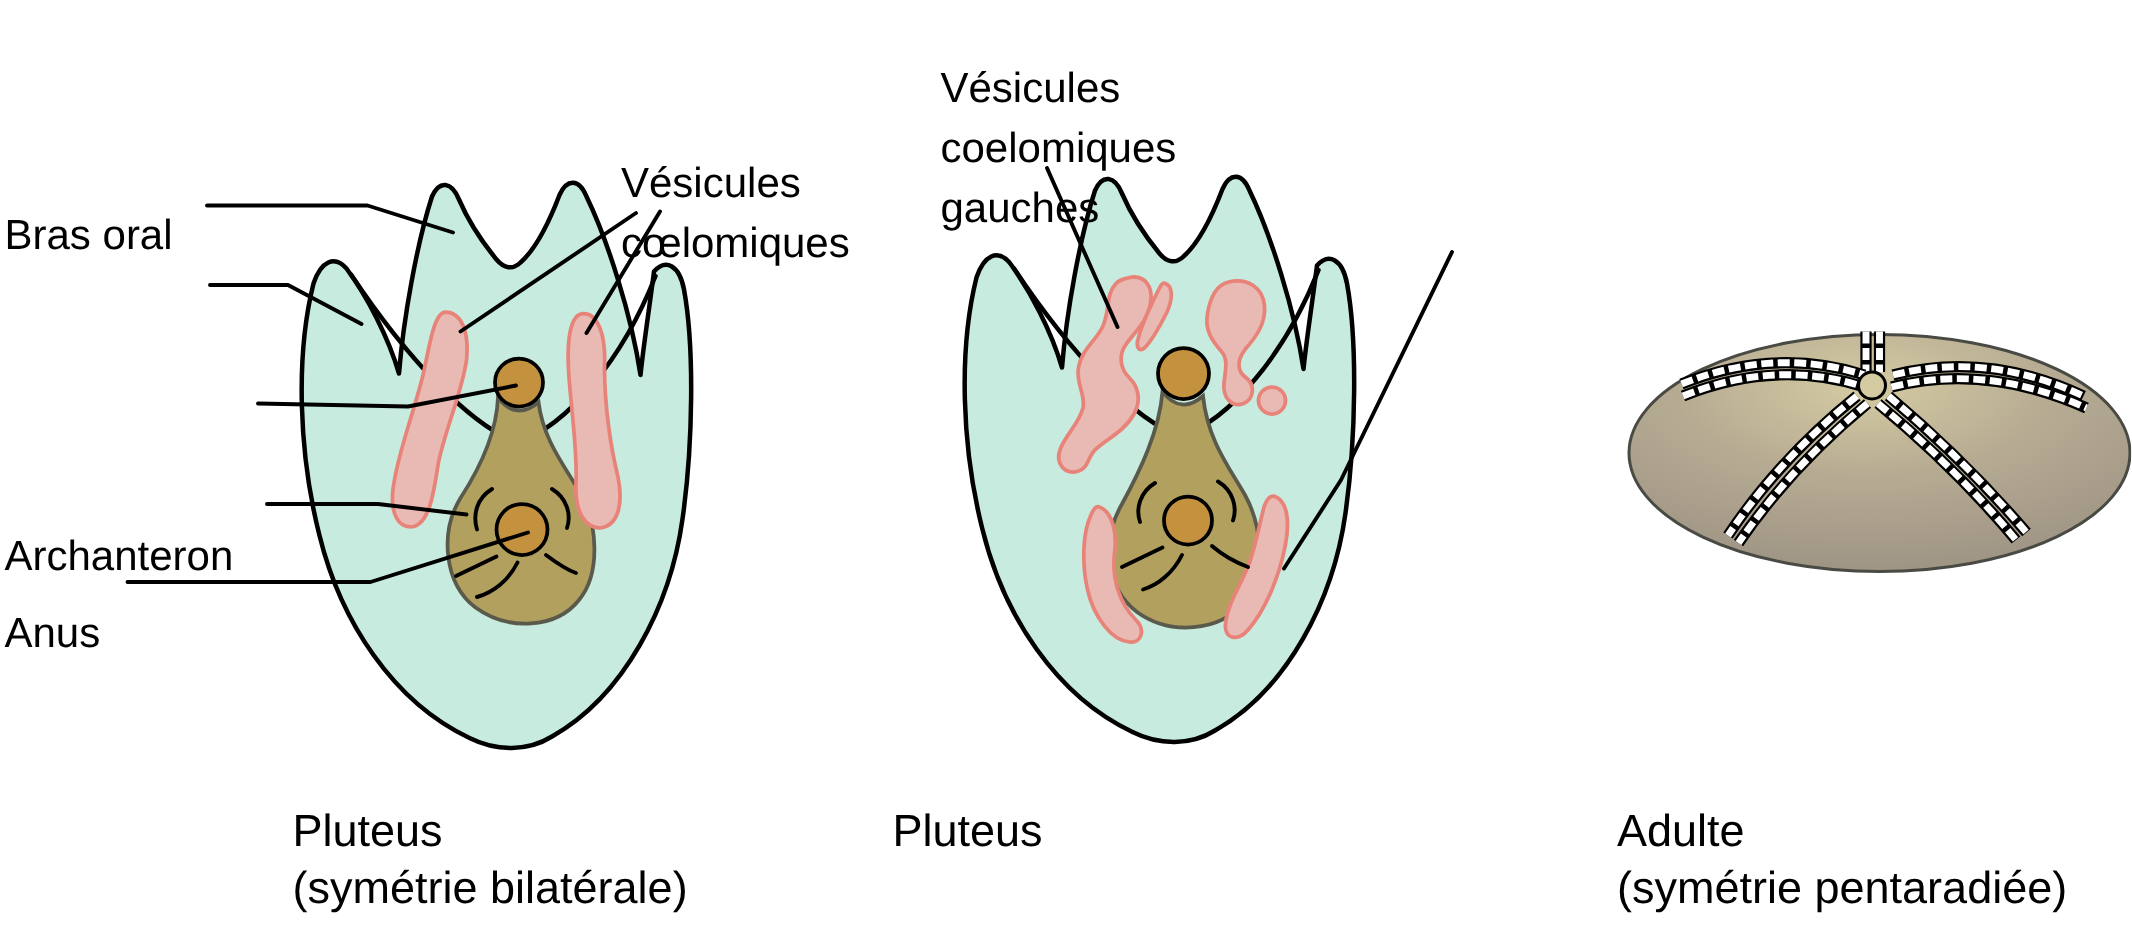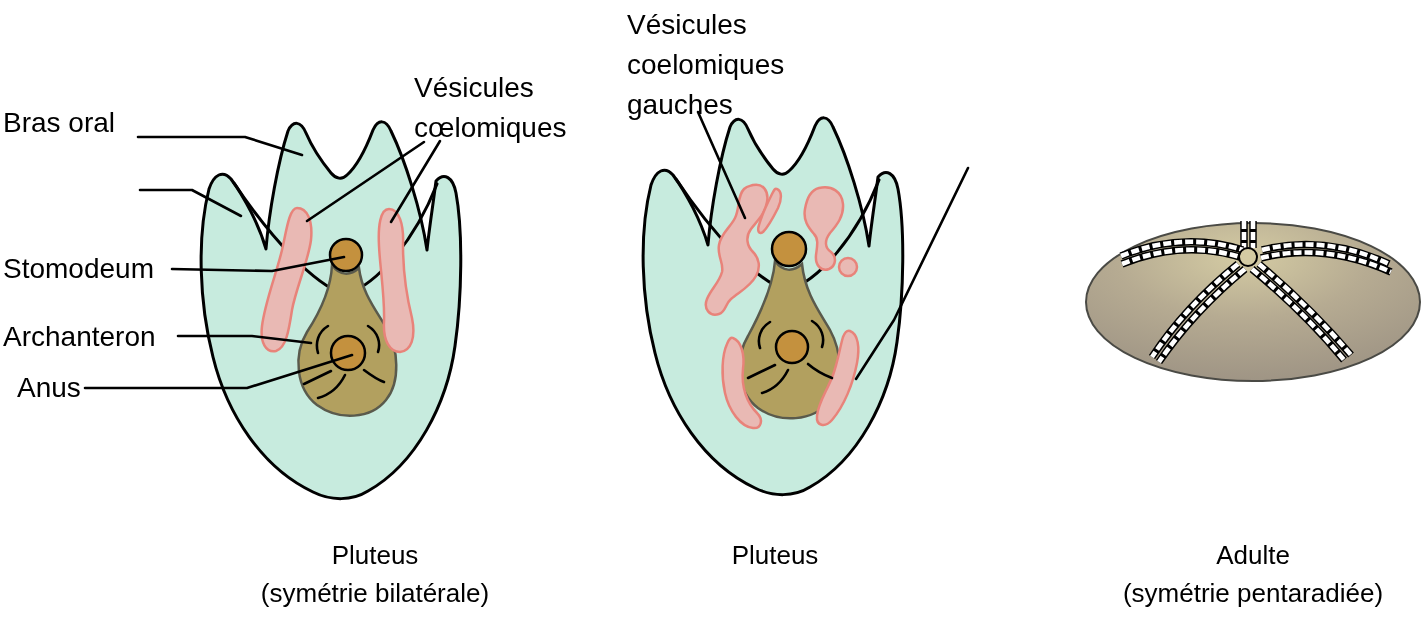--- a/index.html
+++ b/index.html
@@ -14,24 +14,24 @@
     --adult-mid:#b6ab92;
     --adult-dark:#958b7f;
   }
   html,body{margin:0;padding:0;background:#ffffff;}
   .canvas{
     position:relative;width:1421px;height:618px;background:#ffffff;
     font-family:"Liberation Sans","DejaVu Sans",sans-serif;color:#000;
     overflow:hidden;
   }
   .canvas svg{position:absolute;left:0;top:0;}
-  .lbl{position:absolute;font-size:28px;line-height:30px;white-space:pre-line;}
+  .lbl{position:absolute;font-size:28px;line-height:30px;white-space:pre-line;margin-top:34px;}
   .lbl.big{font-size:30px;line-height:41px;}
   .lbl.tall{line-height:40px;}
-  .caption{position:absolute;text-align:center;font-size:26px;line-height:38px;}
+  .caption{position:absolute;font-size:30px;line-height:38px;}
 
   .body-fill{fill:var(--larva-body,#c7ebde);stroke:var(--outline,#000);stroke-width:3;stroke-linejoin:round;}
   .vline{fill:none;stroke:var(--outline,#000);stroke-width:3;stroke-linecap:round;}
   .vesicle{fill:var(--vesicle-fill,#e9b9b4);stroke:var(--vesicle-stroke,#e8837a);stroke-width:2.5;stroke-linejoin:round;}
   .gut{fill:var(--gut-fill,#b2a05f);stroke:var(--gut-stroke,#5a5a4c);stroke-width:2.5;}
   .orifice{fill:var(--orifice-fill,#c4913e);stroke:var(--outline,#000);stroke-width:2.5;}
   .whisker{fill:none;stroke:var(--outline,#000);stroke-width:2.6;stroke-linecap:round;}
   .leader{fill:none;stroke:var(--outline,#000);stroke-width:2.6;stroke-linecap:round;stroke-linejoin:round;}
   .test{stroke:#4a4a45;stroke-width:2;}
   .band-k{fill:none;stroke:#000;stroke-width:7.5;}
@@ -235,23 +235,22 @@
       <polyline class="leader" points="178,336 252,336 311,343"></polyline>
       <polyline class="leader" points="85,388 247,388 352,355"></polyline>
       <polyline class="leader" points="424,142 307,221"></polyline>
       <polyline class="leader" points="440,141 391,222"></polyline>
       <polyline class="leader" points="698,112 745,218"></polyline>
       <polyline class="leader" points="968,168 894,320 856,379"></polyline>
     </g>
   </svg>
 
   <div class="lbl" style="left:3px;top:108px">Bras oral</div>
-  <div class="lbl" style="left:3px;top:254px">Stomodeum</div>
   <div class="lbl" style="left:3px;top:322px">Archanteron</div>
-  <div class="lbl" style="left:17px;top:373px">Anus</div>
+  <div class="lbl" style="left:3px;top:373px">Anus</div>
 
   <div class="lbl tall" style="left:414px;top:68px">Vésicules
 cœlomiques</div>
   <div class="lbl tall" style="left:627px;top:5px">Vésicules
 coelomiques
 gauches</div>
 
   <div class="caption" style="left:195px;top:536px;width:360px">
     <div>Pluteus</div>
     <div>(symétrie bilatérale)</div>

